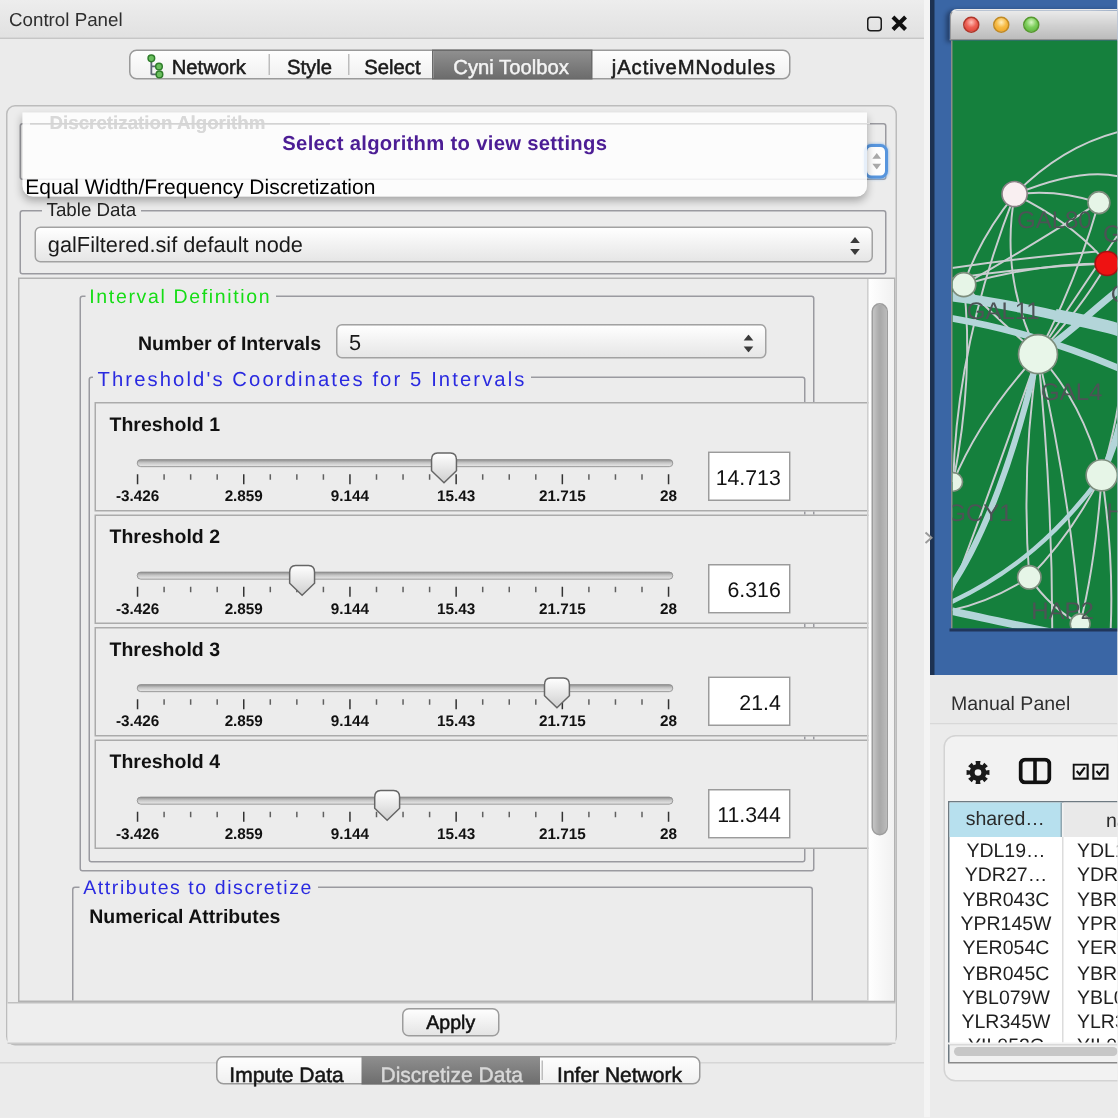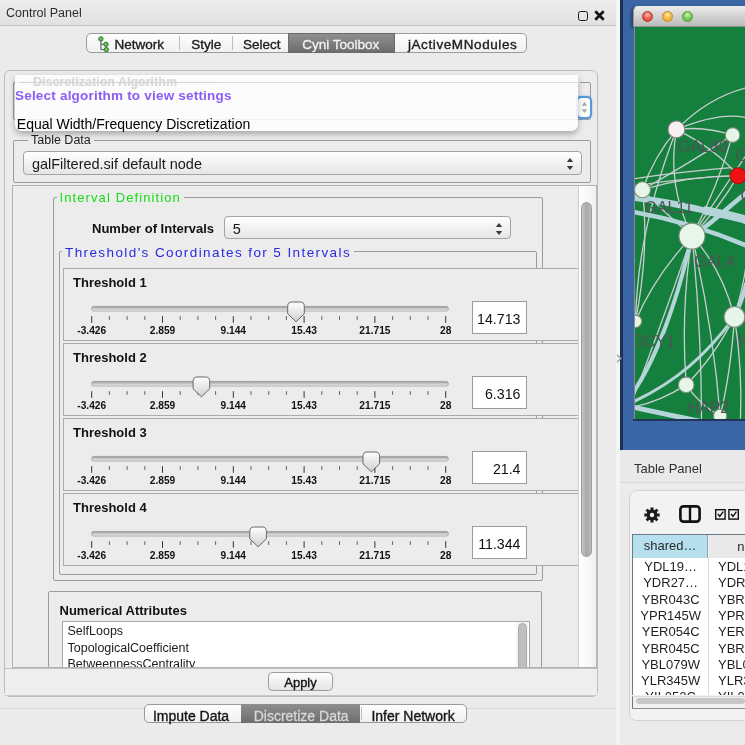--- a/index.html
+++ b/index.html
@@ -250,28 +250,22 @@
           <text x="310.9" y="65" text-anchor="middle" font-size="10.2" font-weight="bold" fill="#111" font-family="Liberation Sans, sans-serif">21.715</text>
           <text x="381.7" y="65" text-anchor="middle" font-size="10.2" font-weight="bold" fill="#111" font-family="Liberation Sans, sans-serif">28</text>
           <path d="M185.8,37.5 Q185.8,33 189.8,33 L198.4,33 Q202.4,33 202.4,37.5 L202.4,44.8 L194.1,52.8 L185.8,44.8 Z" fill="url(#thg)" stroke="#666" stroke-width="1"></path>
         </svg>
 <div class="a vbox">
           <span>11.344</span>
         </div>
 </div>
 
   <div class="a grp" style="left:48px;top:590.6px;width:494px;height:104px"></div>
+  <span class="a gt" style="left:52.5px;top:584.2px;font-size:13px;letter-spacing:1.05px;color:#2a2ae0">Attributes to discretize</span>
   <span class="a" style="left:59.5px;top:602.5px;font-size:13px;font-weight:bold;color:#111">Numerical Attributes</span>
-  <div class="a" style="left:62px;top:620.7px;width:468px;height:60px;background:#fff;border:1px solid #a7a7a7">
-    <span class="a" style="left:4.5px;top:2.5px;font-size:12.5px;color:#1c1c1c">SelfLoops</span>
-    <span class="a" style="left:4.5px;top:19px;font-size:12.5px;color:#1c1c1c">TopologicalCoefficient</span>
-    <span class="a" style="left:4.5px;top:35.5px;font-size:12.5px;color:#1c1c1c">BetweennessCentrality</span>
-    <div class="a" style="right:1px;top:0.5px;width:12px;height:58px;background:#f6f6f6"></div>
-    <div class="a" style="right:2.5px;top:1.5px;width:8.5px;height:56px;background:#c0c0c0;border:1px solid #ababab;border-radius:4.5px"></div>
-  </div>
 
 </div>
   </div>
 
 <div class="a" style="left:577.5px;top:185.5px;width:18.8px;height:481px;background:linear-gradient(to right,#ffffff,#f1f1f1);border-left:1px solid #cfcfcf"></div>
 <div class="a" style="left:581.3px;top:202px;width:11.2px;height:355px;background:linear-gradient(to right,#c4c4c4,#a8a8a8 50%,#bababa);border:1px solid #9d9d9d;border-radius:5.5px"></div>
 
 <div class="a" style="left:4.5px;top:667.5px;width:592.5px;height:28px;background:#eeeeee;border-top:1px solid #c0c0c0;border-bottom:1px solid #c9c9c9"></div>
 <div class="a" style="left:268px;top:671.6px;width:65px;height:19px;background:linear-gradient(#fefefe,#e4e4e4);border:1px solid #9c9c9c;border-radius:4.5px;text-align:center"><span style="font-size:13px;color:#111;line-height:17px;-webkit-text-stroke:0.35px #111">Apply</span></div>
 
@@ -353,21 +347,21 @@
 <text x="692.5" y="267">GAL4</text>
 <text x="630" y="347.5">GCY1</text>
 <text x="736.2" y="347">HIS4</text>
 <text x="686" y="413">HAP2</text>
 </g>
 </svg>
 </div>
 <div class="a" style="left:632.5px;top:419px;width:112.5px;height:2.3px;background:#20355a"></div>
 
 <div class="a" style="left:620px;top:449.7px;width:125px;height:33px;background:#e9e9e9;border-bottom:1px solid #d8d8d8">
-<span class="a" style="left:14px;top:11.5px;font-size:13px;color:#2f2f2f">Table Panel</span>
+<span class="a" style="left:14px;top:11.5px;font-size:13px;color:#2f2f2f">Manual Panel</span>
   </div>
 <div class="a" style="left:620px;top:482.7px;width:125px;height:262.3px;background:#ebebeb"></div>
 <div class="a" style="left:628.5px;top:489.5px;width:130px;height:231.5px;background:#f2f2f2;border:1px solid #d3d3d3;border-radius:8px"></div>
 
 <svg class="a" style="left:644px;top:507px" width="16" height="16" viewBox="0 0 16 16">
 <path d="M6.33,0.38 L9.67,0.38 L9.34,2.56 L10.89,3.21 L12.21,1.43 L14.57,3.79 L12.79,5.11 L13.44,6.66 L15.62,6.33 L15.62,9.67 L13.44,9.34 L12.79,10.89 L14.57,12.21 L12.21,14.57 L10.89,12.79 L9.34,13.44 L9.67,15.62 L6.33,15.62 L6.66,13.44 L5.11,12.79 L3.79,14.57 L1.43,12.21 L3.21,10.89 L2.56,9.34 L0.38,9.67 L0.38,6.33 L2.56,6.66 L3.21,5.11 L1.43,3.79 L3.79,1.43 L5.11,3.21 L6.66,2.56 Z" fill="#1a1a1a"></path>
 <circle cx="8" cy="8" r="2.2" fill="#f2f2f2"></circle>
   </svg>
 <svg class="a" style="left:678.5px;top:504.5px" width="22" height="18" viewBox="0 0 22 18">
 <rect x="1.4" y="1.4" width="19.2" height="15.2" rx="3" fill="none" stroke="#111" stroke-width="2.6"></rect>
@@ -432,15 +426,15 @@
 <div class="a" style="left:632px;top:707.5px;width:113px;height:1.2px;background:#8a8a8a"></div>
 
 <svg class="a" style="left:615px;top:354px" width="8" height="9" viewBox="0 0 8 9">
     <path d="M2,1 L6,4.5 L2,8" fill="none" stroke="#9a9a9a" stroke-width="1.3"></path>
   </svg>
 
 <div class="a" style="left:15px;top:74.5px;width:563px;height:56.8px;background:rgba(255,255,255,0.85);border-radius:0 0 7px 7px;box-shadow:0 3px 6px rgba(0,0,0,0.3)">
 <span class="a" style="left:18px;top:0.7px;font-size:12.5px;font-weight:bold;color:#d8d8d8">Discretization Algorithm</span>
 <div class="a" style="left:5px;top:7.3px;width:560px;height:1px;background:#dedede"></div>
 <div class="a" style="left:5px;top:7.3px;width:200px;height:1px;background:#d3d3d3"></div>
-<span class="a" style="left:0;right:0;top:13px;text-align:left;font-size:13.5px;letter-spacing:0.2px;font-weight:bold;color:#8b5cf6">Select algorithm to view settings</span>
+<span class="a" style="left:0;right:0;top:13px;text-align:center;font-size:13.5px;letter-spacing:0.2px;font-weight:bold;color:#4c1d95">Select algorithm to view settings</span>
 <span class="a" style="left:1.8px;top:41.5px;font-size:14px;color:#000">Equal Width/Frequency Discretization</span>
 </div>
 
 </body></html>

